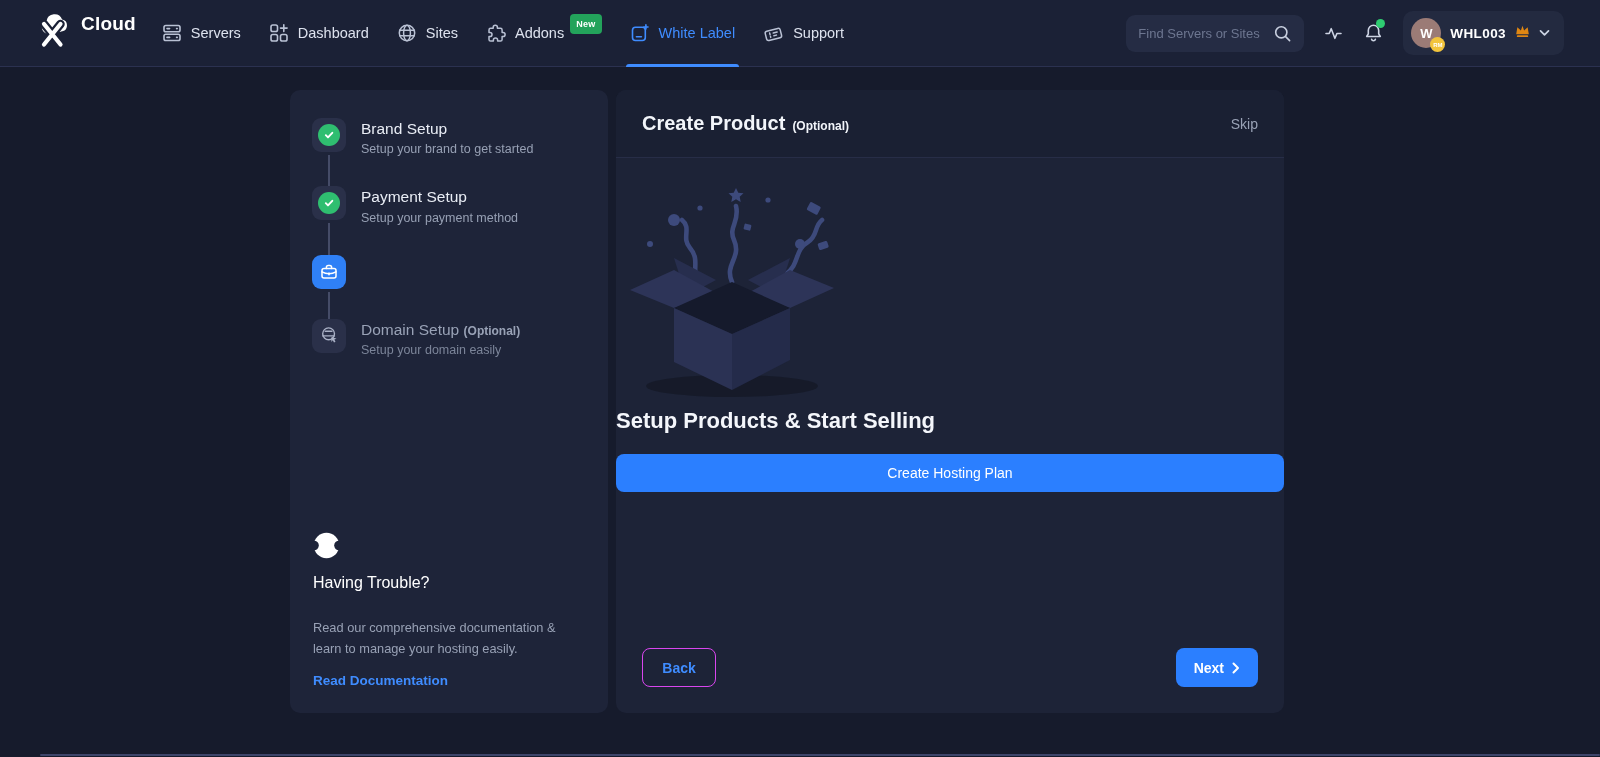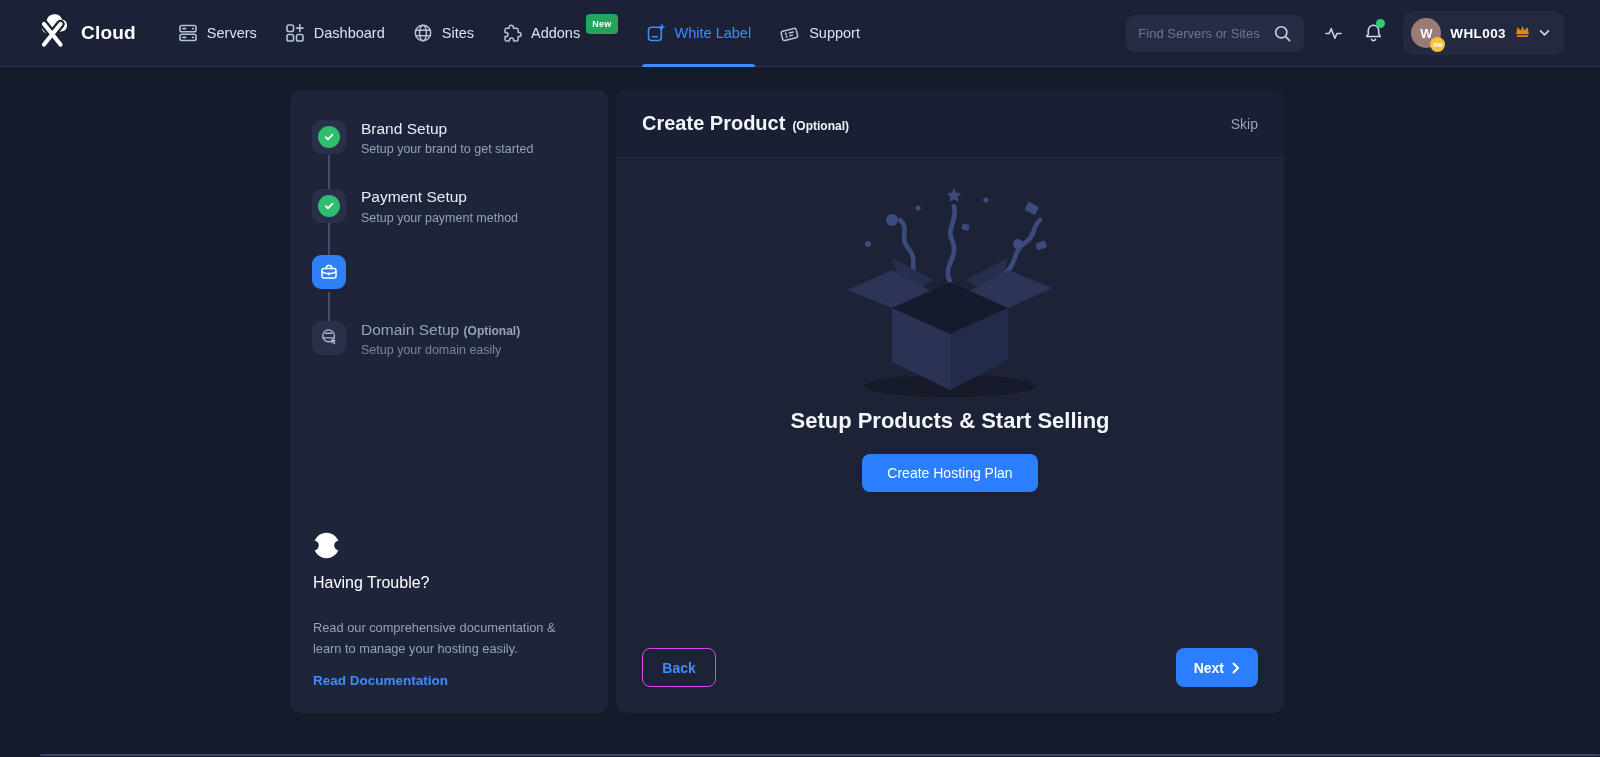--- a/index.html
+++ b/index.html
@@ -9,21 +9,21 @@
     background:#161b2c; font-family:"Liberation Sans", sans-serif;
     -webkit-font-smoothing:antialiased;
   }
 
   
   .topbar {
     position:absolute; top:0; left:0; right:0; height:67px;
     background:#1b2136; border-bottom:1px solid #2b3150;
     display:flex; align-items:center; padding:0 36px;
   }
-  .logo { display:flex; align-items:center; gap:5px; margin-right:28px; cursor:pointer; }
+  .logo { display:flex; align-items:flex-start; gap:5px; margin-right:12px; cursor:pointer; }
   .logo-text { color:#ffffff; font-size:19px; font-weight:700; letter-spacing:.2px; }
   .nav { display:flex; align-items:stretch; height:66px; }
   .nav-item {
     position:relative; display:flex; align-items:center; gap:9px;
     padding:0 14px; color:#dde2ee; font-size:14.5px; font-weight:500; cursor:pointer;
   }
   .nav-item .ic { color:#b9c1d4; display:flex; }
   .nav-item.active { color:#3f8cff; }
   .nav-item.active .ic { color:#3f8cff; }
   .active-underline { position:absolute; bottom:-1px; left:10px; right:10px; height:3px; background:#3f8cff; border-radius:3px 3px 0 0; }
@@ -56,21 +56,21 @@
     display:flex; align-items:center; justify-content:center;
   }
   .profile-name { color:#fff; font-size:13.5px; font-weight:700; letter-spacing:.4px; }
   .chev { color:#cdd4e4; display:flex; }
 
   
   .stepper-card {
     position:absolute; left:290px; top:90px; width:318px; height:623px;
     background:#1e2439; border-radius:10px; padding:28px 22px 24px 22px;
   }
-  .step { position:relative; display:flex; gap:15px; padding-bottom:30px;align-items:center; }
+  .step { position:relative; display:flex; gap:15px; padding-bottom:30px; }
   .step::after {
     content:""; position:absolute; left:16px; top:37px; bottom:-3px; width:2px; background:#454c68;
   }
   .step.last::after { display:none; }
   .step-icon {
     position:relative; z-index:1; width:34px; height:34px; border-radius:9px; background:#2a3049;
     display:flex; align-items:center; justify-content:center; flex:0 0 34px;
   }
   .step-icon.blue { background:#2f80f6; }
   .check-circle { width:22px; height:22px; border-radius:50%; background:#2fbe70; display:flex; align-items:center; justify-content:center; }
@@ -94,21 +94,21 @@
     position:absolute; left:616px; top:90px; width:668px; height:623px;
     border-radius:10px; overflow:hidden; background:#1d2337;
   }
   .panel-header {
     height:68px; background:#1a2033; border-bottom:1px solid #272d47;
     display:flex; align-items:center; padding:0 26px;
   }
   .panel-title { color:#f2f5fa; font-size:20px; font-weight:700; display:flex; align-items:baseline; gap:7px; }
   .panel-title .opt { font-size:12px; font-weight:700; }
   .skip { margin-left:auto; color:#99a2b6; font-size:14px; cursor:pointer; }
-  .panel-body { display:flex; flex-direction:column; align-items:center; }
+  .panel-body { display:flex; flex-direction:column; }
   .illus { margin-top:22px; }
   .panel-heading { color:#f4f6fb; font-size:22px; font-weight:700; margin-top:6px; }
   .cta {
     margin-top:20px; height:38px; padding:9px 25px; background:#2b7fff; border:none;
     border-radius:8px; color:#fff; font-size:14px; font-weight:500; font-family:inherit; cursor:pointer;
   }
   .panel-footer { position:absolute; left:26px; right:26px; bottom:26px; display:flex; justify-content:space-between; align-items:center; }
   .btn-back {
     width:74px; height:39px; background:transparent; border:1px solid #d946ef; border-radius:8px;
     color:#3f8cff; font-weight:700; font-size:14px; font-family:inherit; cursor:pointer;

